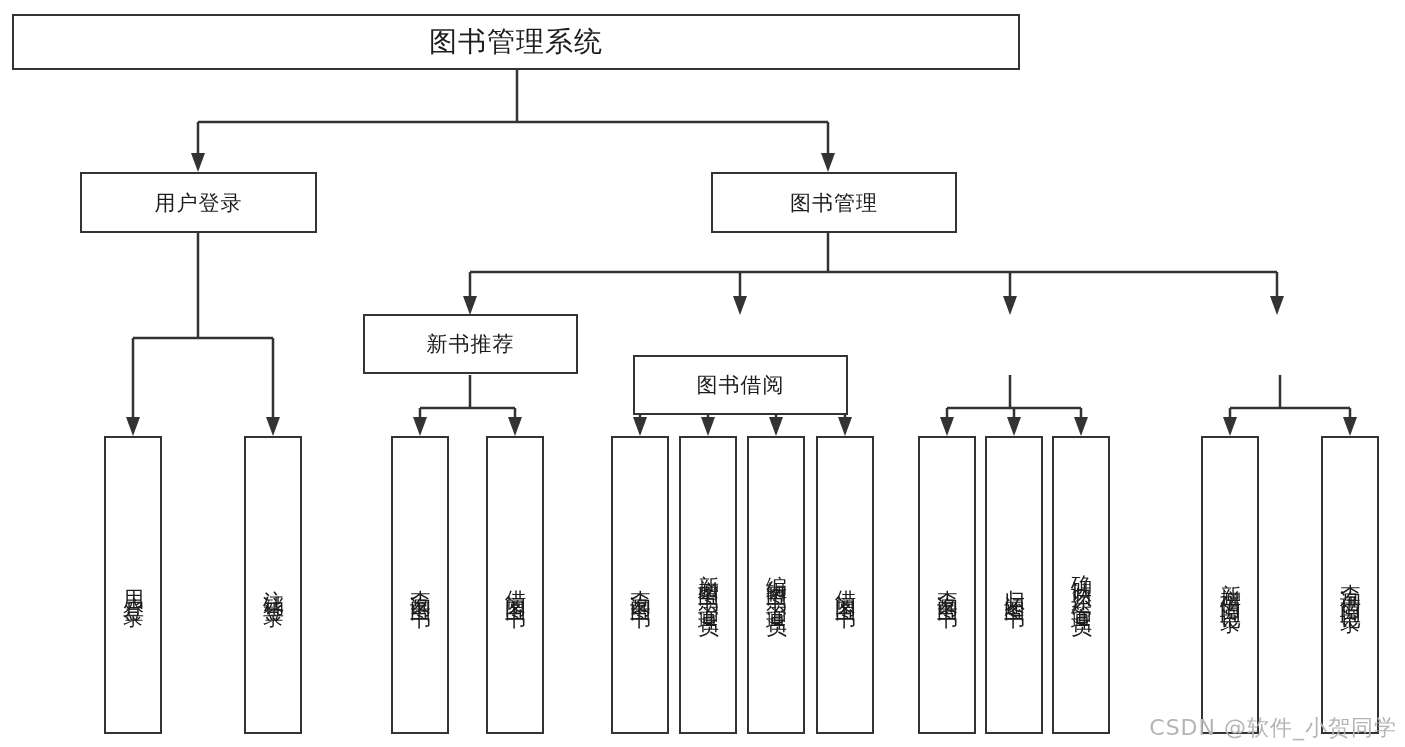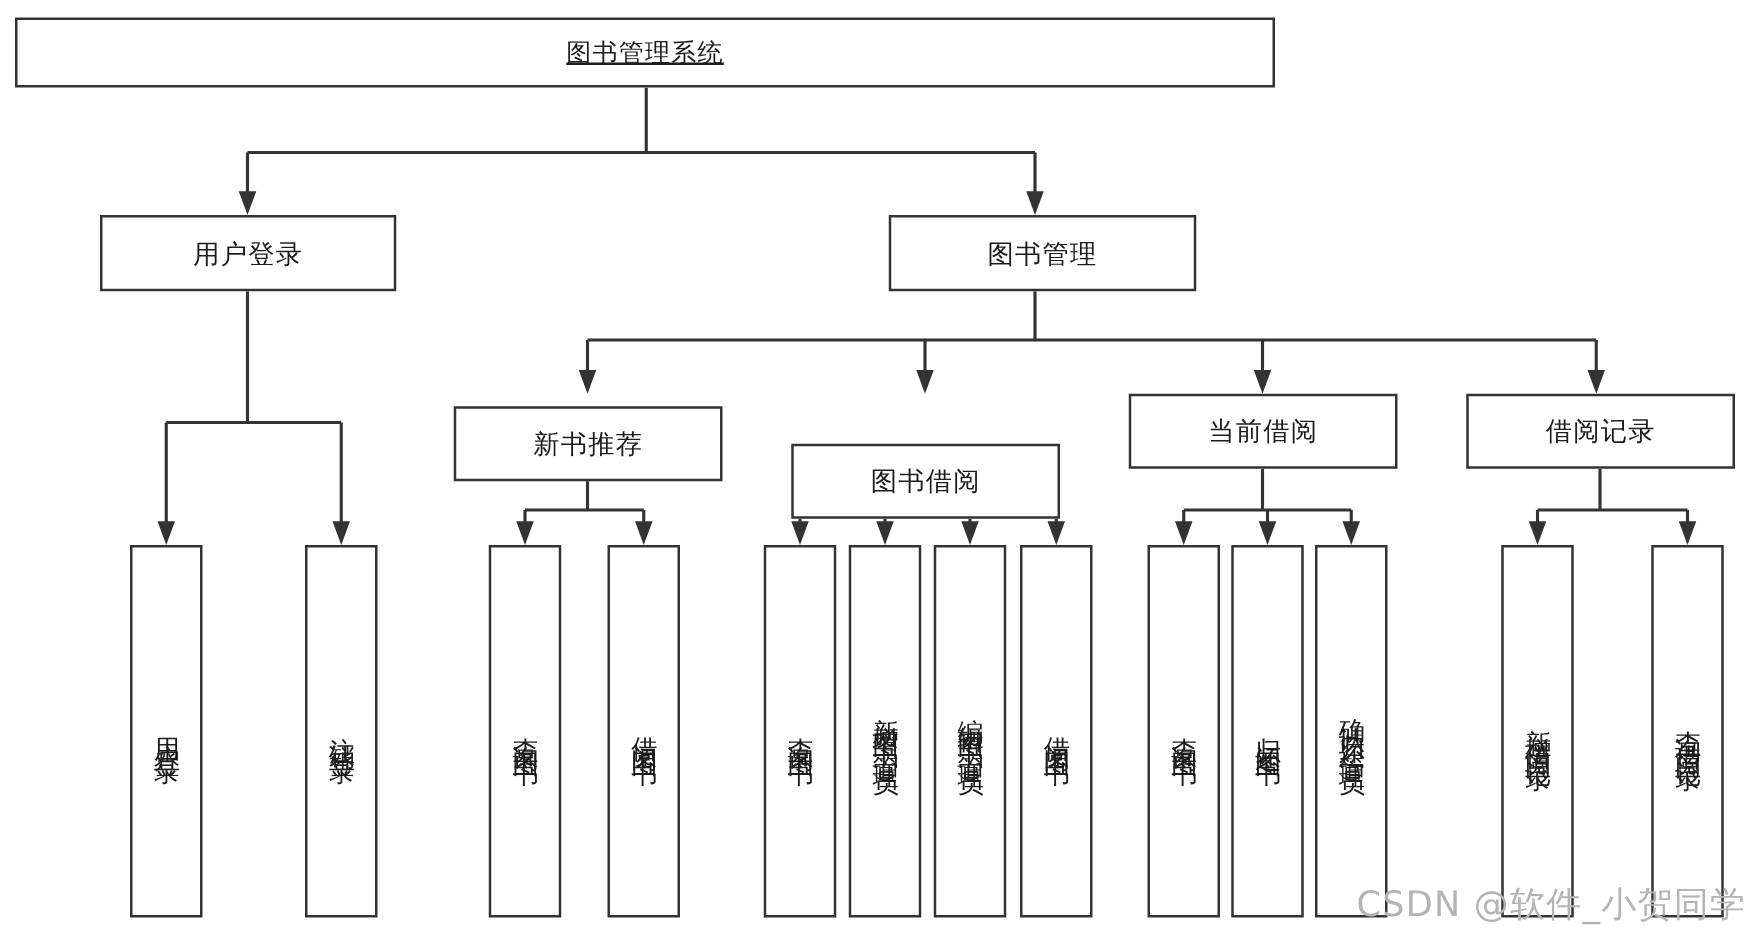--- a/index.html
+++ b/index.html
@@ -22,35 +22,35 @@
     box-sizing: border-box;
     border: 2px solid var(--line, #333333);
     background: #ffffff;
     color: var(--text, #1c1c1c);
     display: flex;
     align-items: center;
     justify-content: center;
     text-align: center;
     z-index: 2;
   }
-  .node.title { font-size: 20px; letter-spacing: 1px; text-decoration: underline; }
+  .node.title { font-size: 28px; letter-spacing: 1px; }
   .node.header { font-size: 21px; letter-spacing: 1px; }
   .node.leaf {
     writing-mode: vertical-rl;
     text-orientation: mixed;
     font-size: 21px;
     letter-spacing: 6px;
     line-height: 1;
     padding: 10px 0;
   }
   .watermark {
     position: absolute;
     right: 8px;
     bottom: 4px;
-    font-size: 28px;
+    font-size: 22px;
     color: var(--wm, #b4b4b4);
     letter-spacing: 1px;
     z-index: 3;
     white-space: nowrap;
   }
 </style>
 </head>
 <body>
 
 <div class="canvas">
@@ -76,24 +76,22 @@
       <polygon points="1074,417 1088,417 1081,436" fill="#333333"></polygon>
       <polygon points="1223,417 1237,417 1230,436" fill="#333333"></polygon>
       <polygon points="1343,417 1357,417 1350,436" fill="#333333"></polygon>
     </svg>
 
   <div class="node title" style="left:12px; top:14px; width:1008px; height:56px;">图书管理系统</div>
 
   <div class="node header" style="left:80px; top:172px; width:237px; height:61px;">用户登录</div>
   <div class="node header" style="left:711px; top:172px; width:246px; height:61px;">图书管理</div>
 
-  <div class="node header" style="left:363px; top:325px; width:215px; height:60px;">新书推荐</div>
+  <div class="node header" style="left:363px; top:314px; width:215px; height:60px;">新书推荐</div>
   <div class="node header" style="left:633px; top:315px; width:215px; height:60px;margin-top:40px;">图书借阅</div>
-  <div class="node header" style="left:903px; top:315px; width:215px; height:60px;">当前借阅</div>
-  <div class="node header" style="left:1173px; top:315px; width:215px; height:60px;">借阅记录</div>
 
   <div class="node leaf" style="left:104px; top:436px; width:58px; height:298px;">用户登录</div>
   <div class="node leaf" style="left:244px; top:436px; width:58px; height:298px;">注销登录</div>
 
   <div class="node leaf" style="left:391px; top:436px; width:58px; height:298px;">查询图书</div>
   <div class="node leaf" style="left:486px; top:436px; width:58px; height:298px;">借阅图书</div>
 
   <div class="node leaf" style="left:611px; top:436px; width:58px; height:298px;">查询图书</div>
   <div class="node leaf" style="left:679px; top:436px; width:58px; height:298px;">新增图书（管理员）</div>
   <div class="node leaf" style="left:747px; top:436px; width:58px; height:298px;">编辑图书（管理员）</div>

